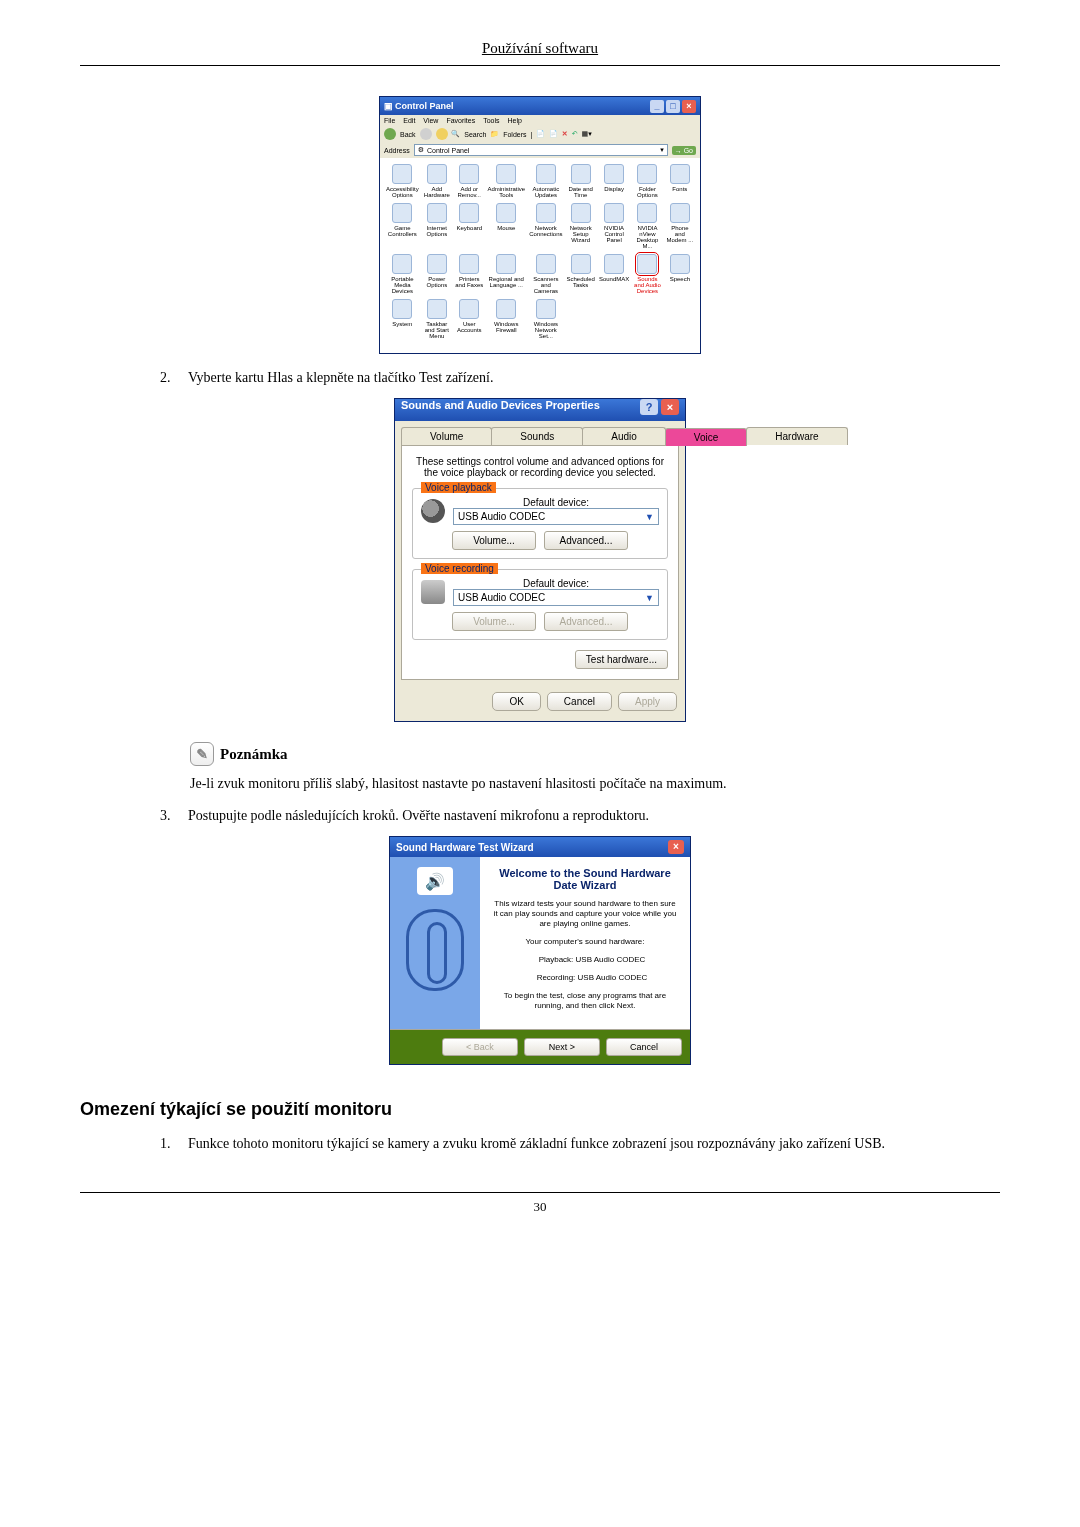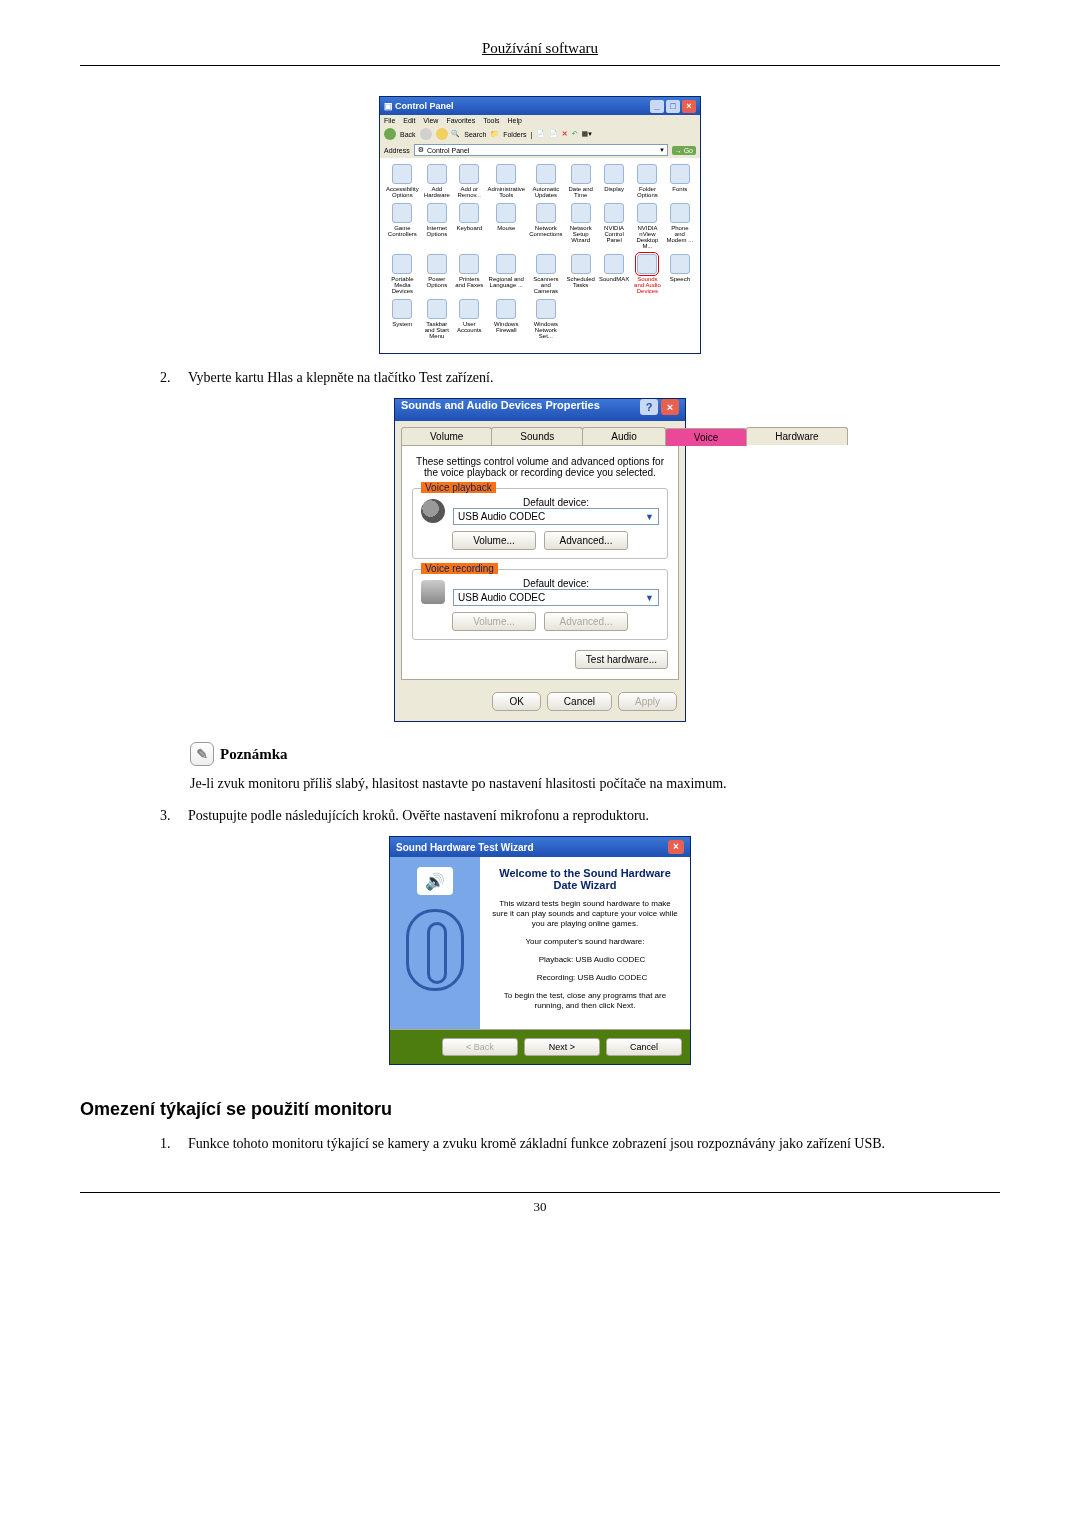--- a/index.html
+++ b/index.html
@@ -407,21 +407,21 @@
         <span class="spacer"></span>
         <span class="wiz-close">×</span>
       </div>
       <div class="wiz-body">
         <div class="wiz-left">
           <div class="wiz-ico1">🔊</div>
           <div class="wiz-ico2"></div>
         </div>
         <div class="wiz-right">
           <div class="wiz-h">Welcome to the Sound Hardware Date Wizard</div>
-          <div class="wiz-p">This wizard tests begin sound hardware to make sure it can play sounds and capture your voice while you are playing online games.</div>
+          <div class="wiz-p">This wizard tests your sound hardware to then sure it can play sounds and capture your voice while you are playing online games.</div>
           <div class="wiz-p">Your computer's sound hardware:</div>
           <div class="wiz-p" style="margin-left:14px">Playback: USB Audio CODEC</div>
           <div class="wiz-p" style="margin-left:14px">Recording: USB Audio CODEC</div>
           <div class="wiz-p">To begin the test, close any programs that are running, and then click Next.</div>
         </div>
       </div>
       <div class="wiz-foot">
         <div class="wbtn dis">&lt; Back</div>
         <div class="wbtn">Next &gt;</div>
         <div class="wbtn">Cancel</div>

